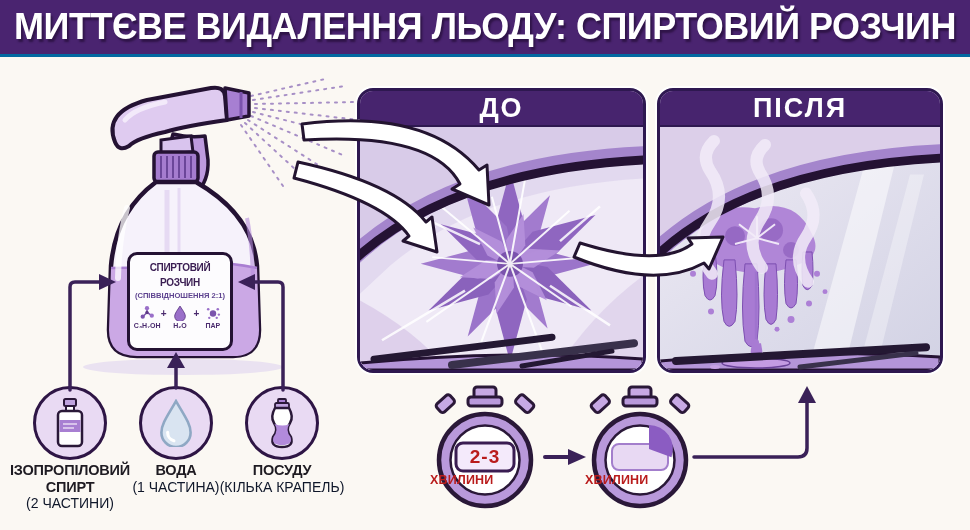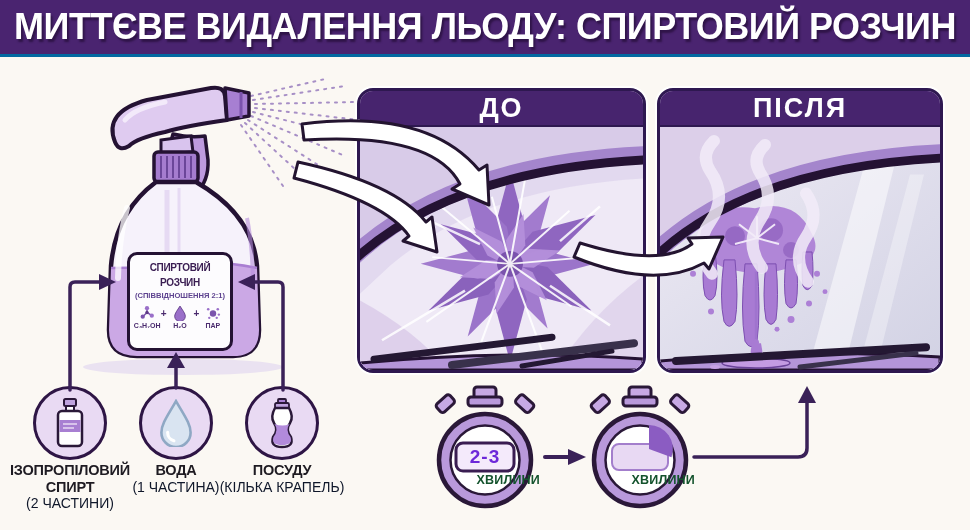--- a/index.html
+++ b/index.html
@@ -41,23 +41,23 @@
   .ing .amount{font-size:14px;font-weight:400;line-height:16px;color:#0f172a;}
   .ing1{left:-6px;top:386px;}
   .ing2{left:100px;top:386px;}
   .ing3{left:206px;top:386px;}
   
   .watch{position:absolute;width:110px;height:132px;z-index:12;}
   .watch1{left:430px;top:385px;}
   .watch2{left:585px;top:385px;}
   .watch svg{position:absolute;inset:0;}
   .watch .val{position:absolute;left:26px;top:58px;width:58px;height:41px;line-height:28px;text-align:center;
-              font-size:19px;font-weight:800;color:#6d28d9;letter-spacing:1px;}
-  .watch .unit{position:absolute;left:0;top:88px;width:110px;text-align:right;
-               font-size:12.5px;font-weight:800;color:#14532d;letter-spacing:.2px;}
+              font-size:19px;font-weight:800;color:#b91c1c;letter-spacing:1px;}
+  .watch .unit{position:absolute;left:0;top:88px;width:110px;text-align:left;
+               font-size:12.5px;font-weight:800;color:#b91c1c;letter-spacing:.2px;}
   .overlay{position:absolute;inset:0;z-index:40;pointer-events:none;}
 </style>
 </head>
 <body>
 
 <div class="stage">
 
   <div class="header">
     <div class="t">МИТТЄВЕ ВИДАЛЕННЯ ЛЬОДУ: СПИРТОВИЙ РОЗЧИН</div>
   </div>

